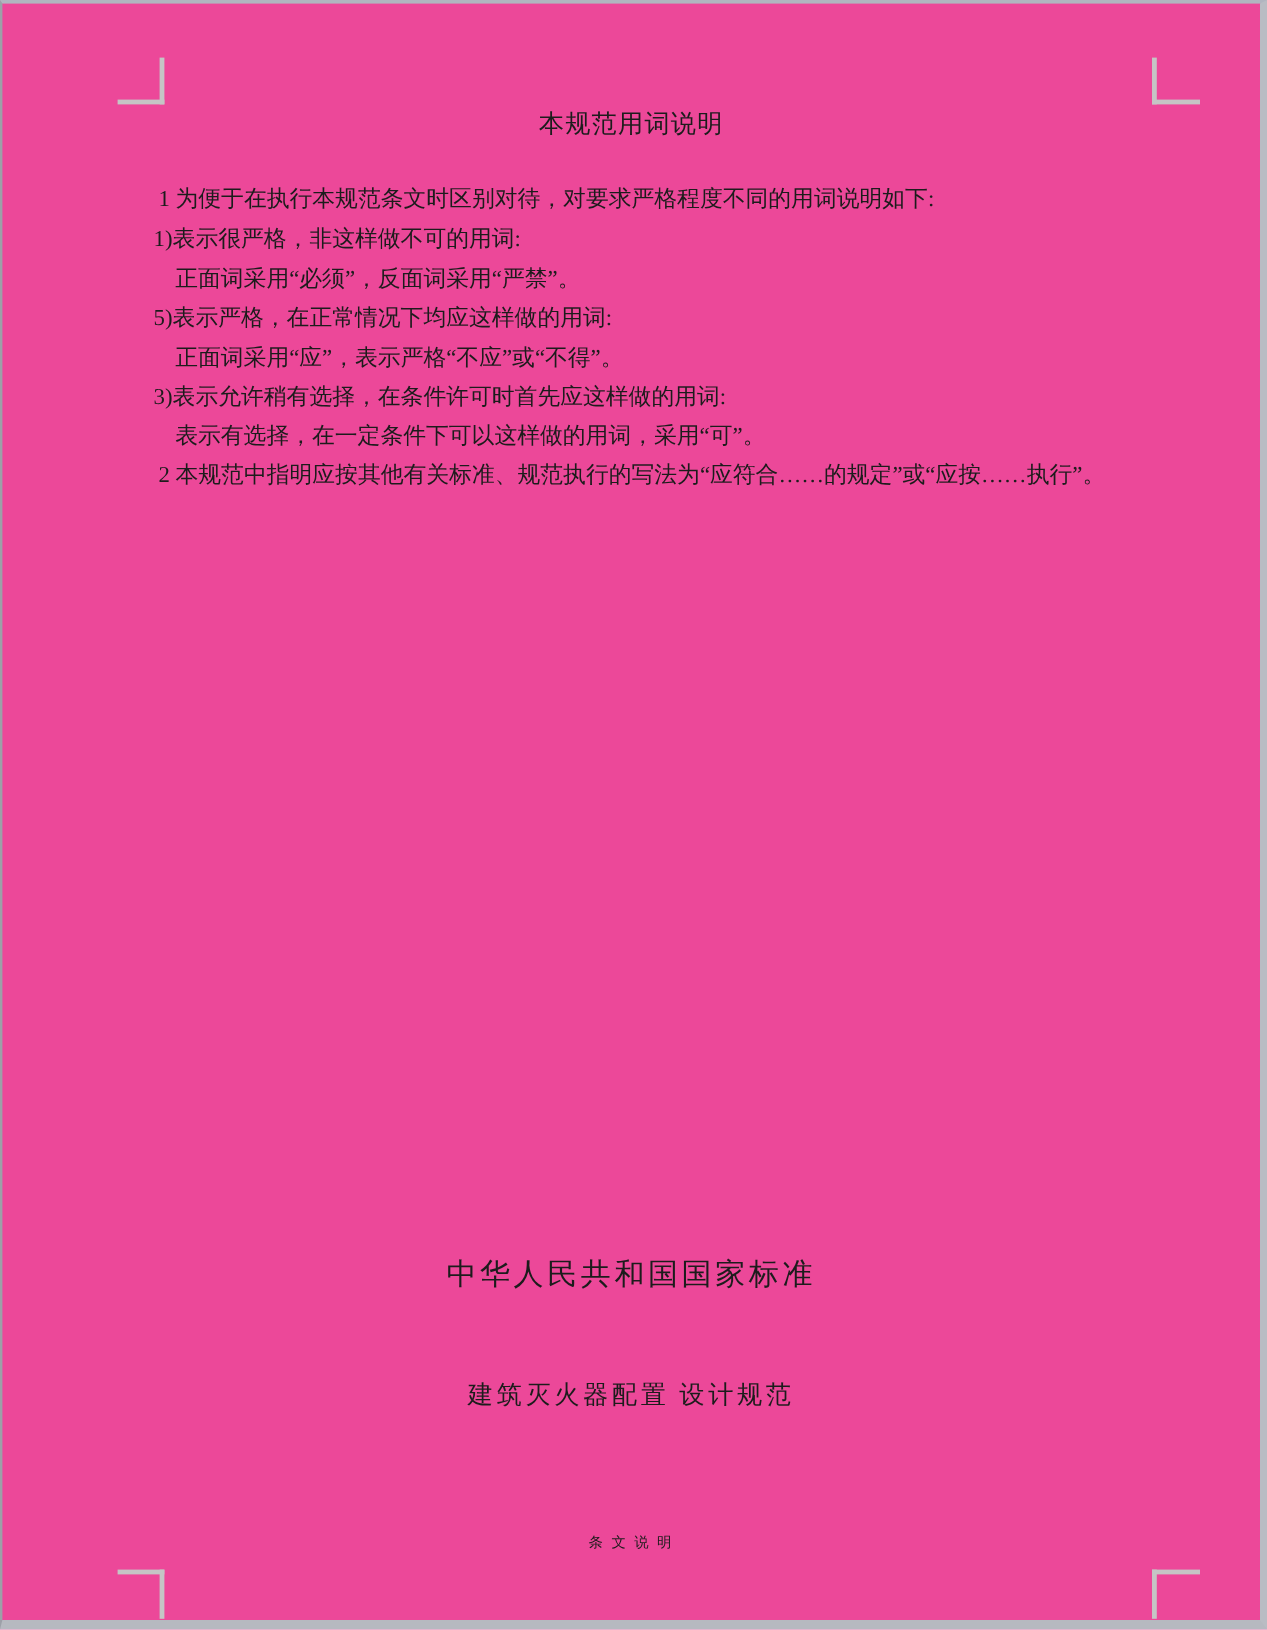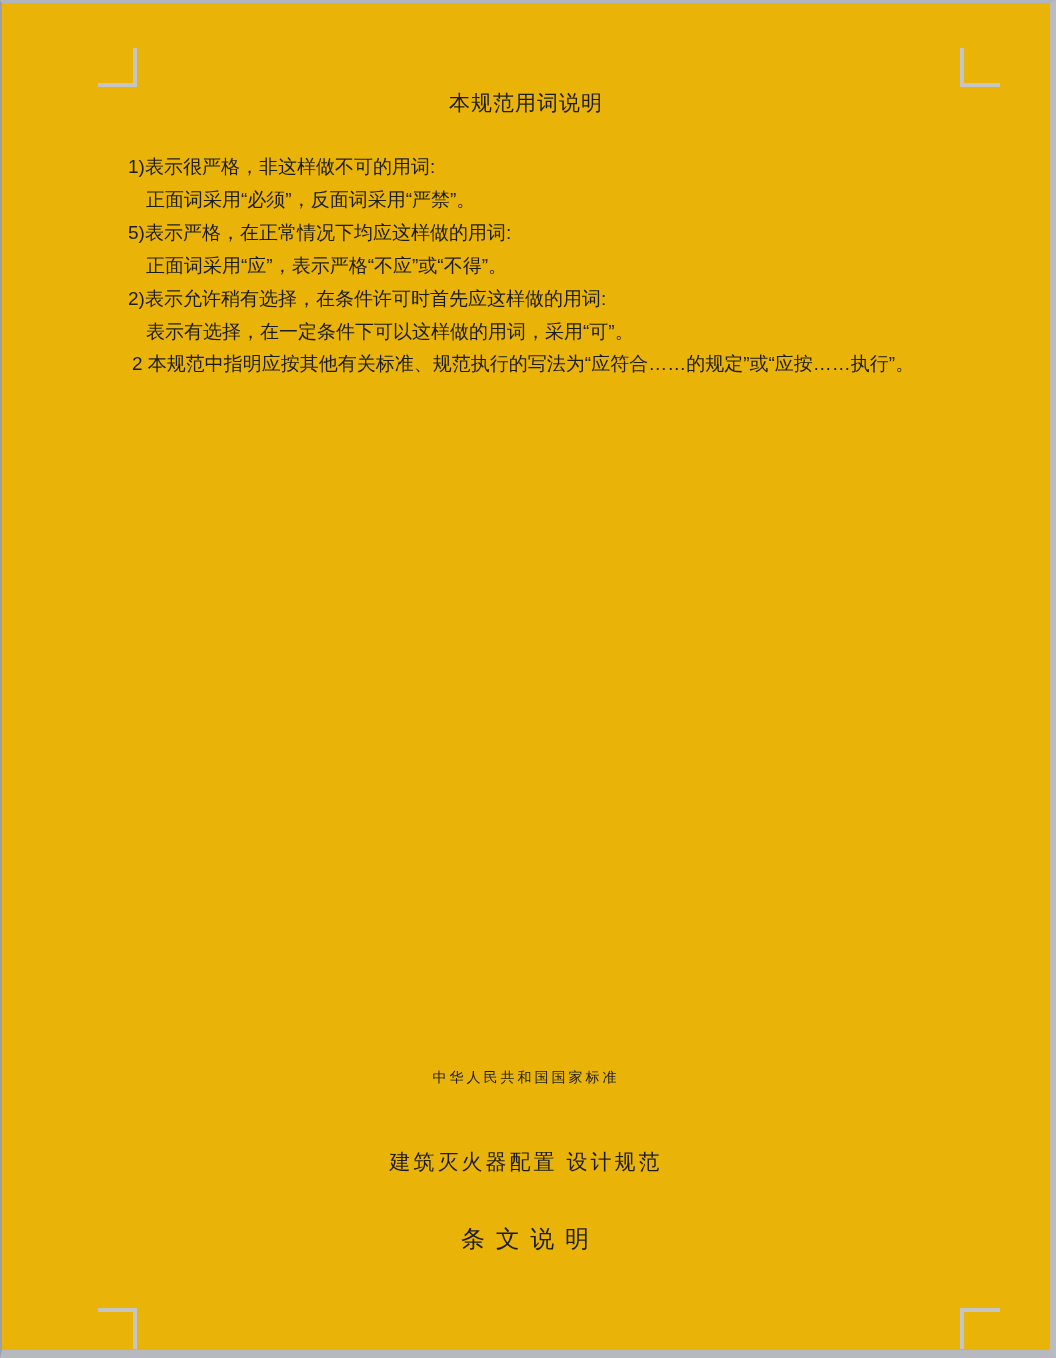--- a/index.html
+++ b/index.html
@@ -5,27 +5,27 @@
   html, body {
     margin: 0;
     padding: 0;
     background: #ffffff;
   }
   .page {
     position: relative;
     width: 1056px;
     height: 1358px;
     box-sizing: border-box;
-    background: #eab308;
+    background: #ec4899;
     border-top: 3px solid #b1b5c0;
     border-left: 2px solid #9da0a8;
     border-right: 6px solid #b9bcc3;
     border-bottom: 8px solid #b6b9c0;
     overflow: hidden;
-    font-family: Liberation Sans, sans-serif;
+    font-family: Liberation Serif, serif;
     color: #1c1c1c;
   }
   
   .mark-line {
     position: absolute;
     background: #c5c5c5;
   }
   
   .section-title {
     position: absolute;
@@ -53,38 +53,38 @@
   .indent-sub  { padding-left: 18px; }
   
   .bottom-line {
     position: absolute;
     left: 0;
     width: 100%;
     text-align: center;
     white-space: nowrap;
   }
   .authority {
-    top: 1066px;
-    font-size: 14px;
+    top: 1042px;
+    font-size: 25px;
     letter-spacing: 3px;
   }
   .standard-title {
     top: 1145px;
     font-size: 21px;
     letter-spacing: 3px;
   }
   .standard-code {
     top: 1208px;
     font-size: 22px;
     font-weight: bold;
     letter-spacing: 1px;
   }
   .doc-type {
-    top: 1220px;
-    font-size: 24px;
+    top: 1274px;
+    font-size: 12px;
     letter-spacing: 2px;
   }
 </style>
 </head>
 <body>
 
 <div class="page">
 
   <div>
     <div class="mark-line" style="left:131px; top:45px; width:4px; height:39px;"></div>
@@ -99,25 +99,26 @@
     <div class="mark-line" style="left:131px; top:1305px; width:4px; height:41px;"></div>
   </div>
   <div>
     <div class="mark-line" style="left:958px; top:1305px; width:40px; height:4px;"></div>
     <div class="mark-line" style="left:958px; top:1305px; width:4px; height:41px;"></div>
   </div>
 
   <div class="section-title">本规范用词说明</div>
 
   <div class="body-text">
+    <div class="body-line indent-num">1 为便于在执行本规范条文时区别对待，对要求严格程度不同的用词说明如下:</div>
     <div class="body-line indent-item">1)表示很严格，非这样做不可的用词:</div>
     <div class="body-line indent-sub">正面词采用“必须”，反面词采用“严禁”。</div>
     <div class="body-line indent-item">5)表示严格，在正常情况下均应这样做的用词:</div>
     <div class="body-line indent-sub">正面词采用“应”，表示严格“不应”或“不得”。</div>
-    <div class="body-line indent-item">2)表示允许稍有选择，在条件许可时首先应这样做的用词:</div>
+    <div class="body-line indent-item">3)表示允许稍有选择，在条件许可时首先应这样做的用词:</div>
     <div class="body-line indent-sub">表示有选择，在一定条件下可以这样做的用词，采用“可”。</div>
     <div class="body-line indent-num">2 本规范中指明应按其他有关标准、规范执行的写法为“应符合……的规定”或“应按……执行”。</div>
   </div>
 
   <div class="bottom-line authority">中华人民共和国国家标准</div>
 
   <div class="bottom-line standard-title">建筑灭火器配置 设计规范</div>
 
 
   <div class="bottom-line doc-type">条 文 说 明</div>

